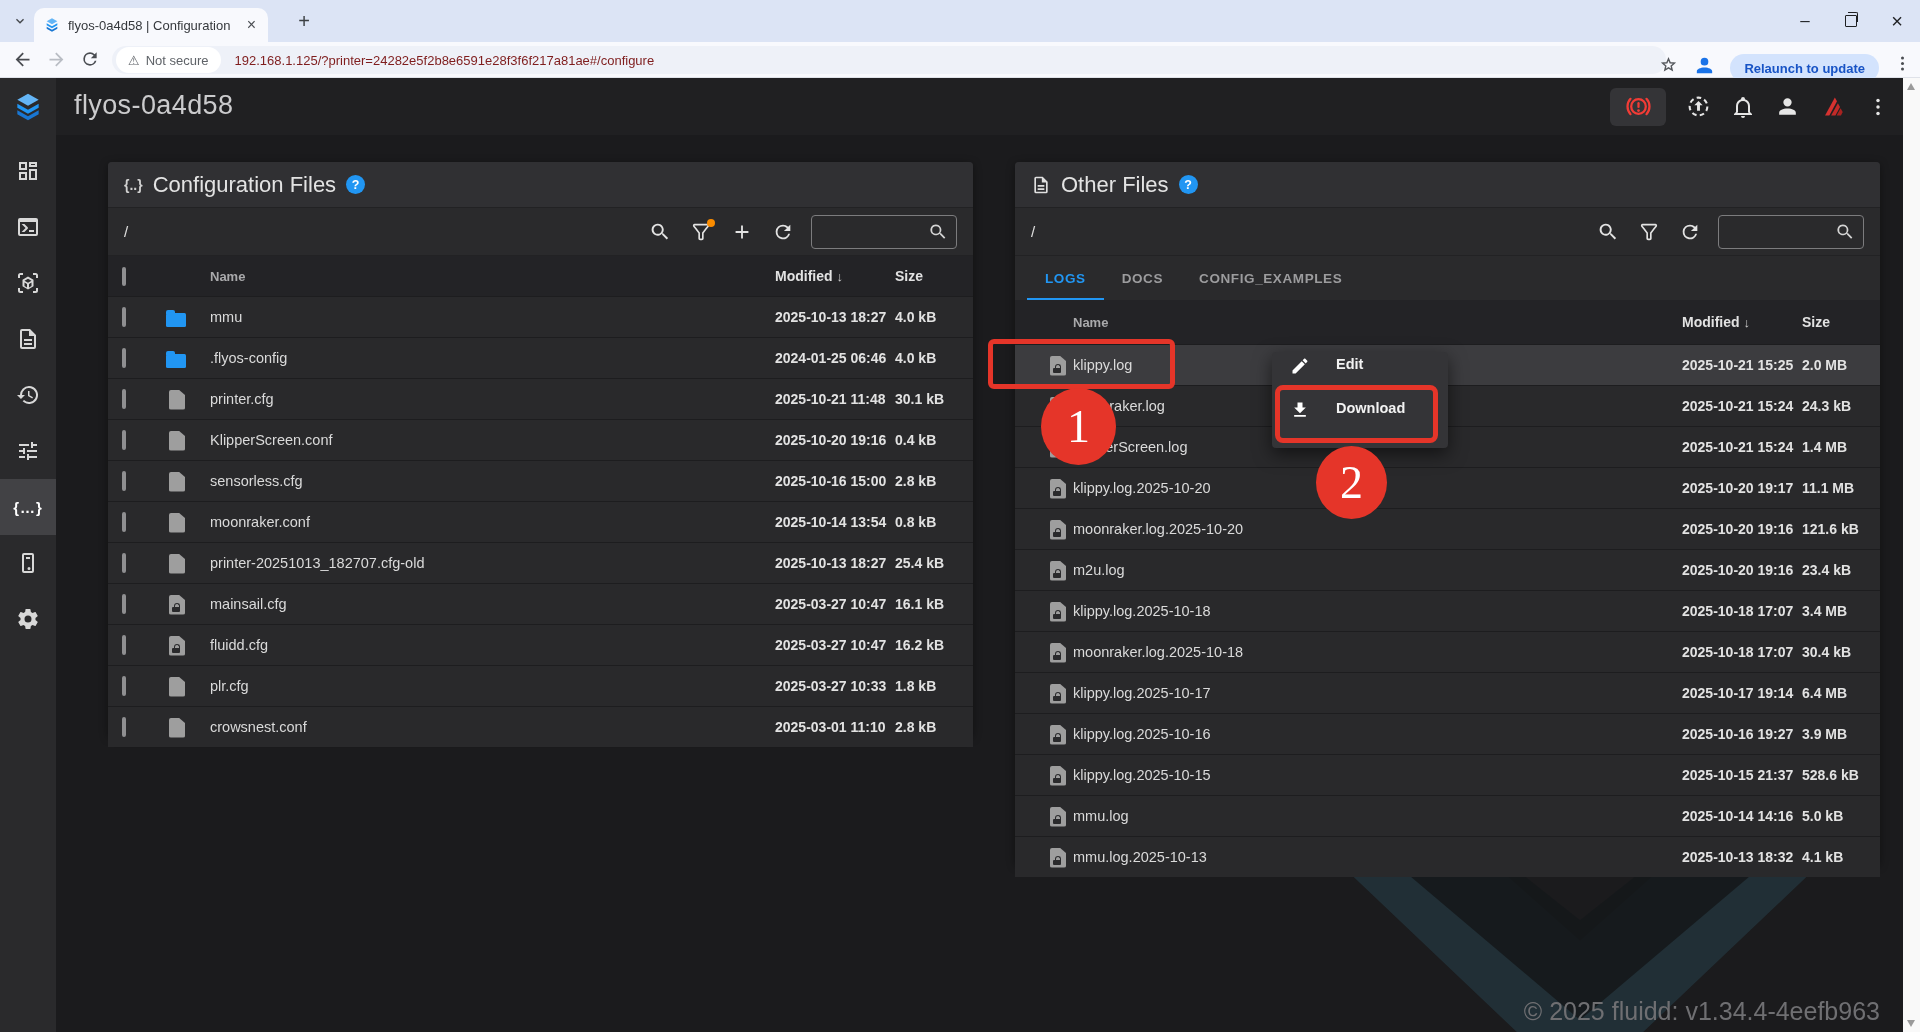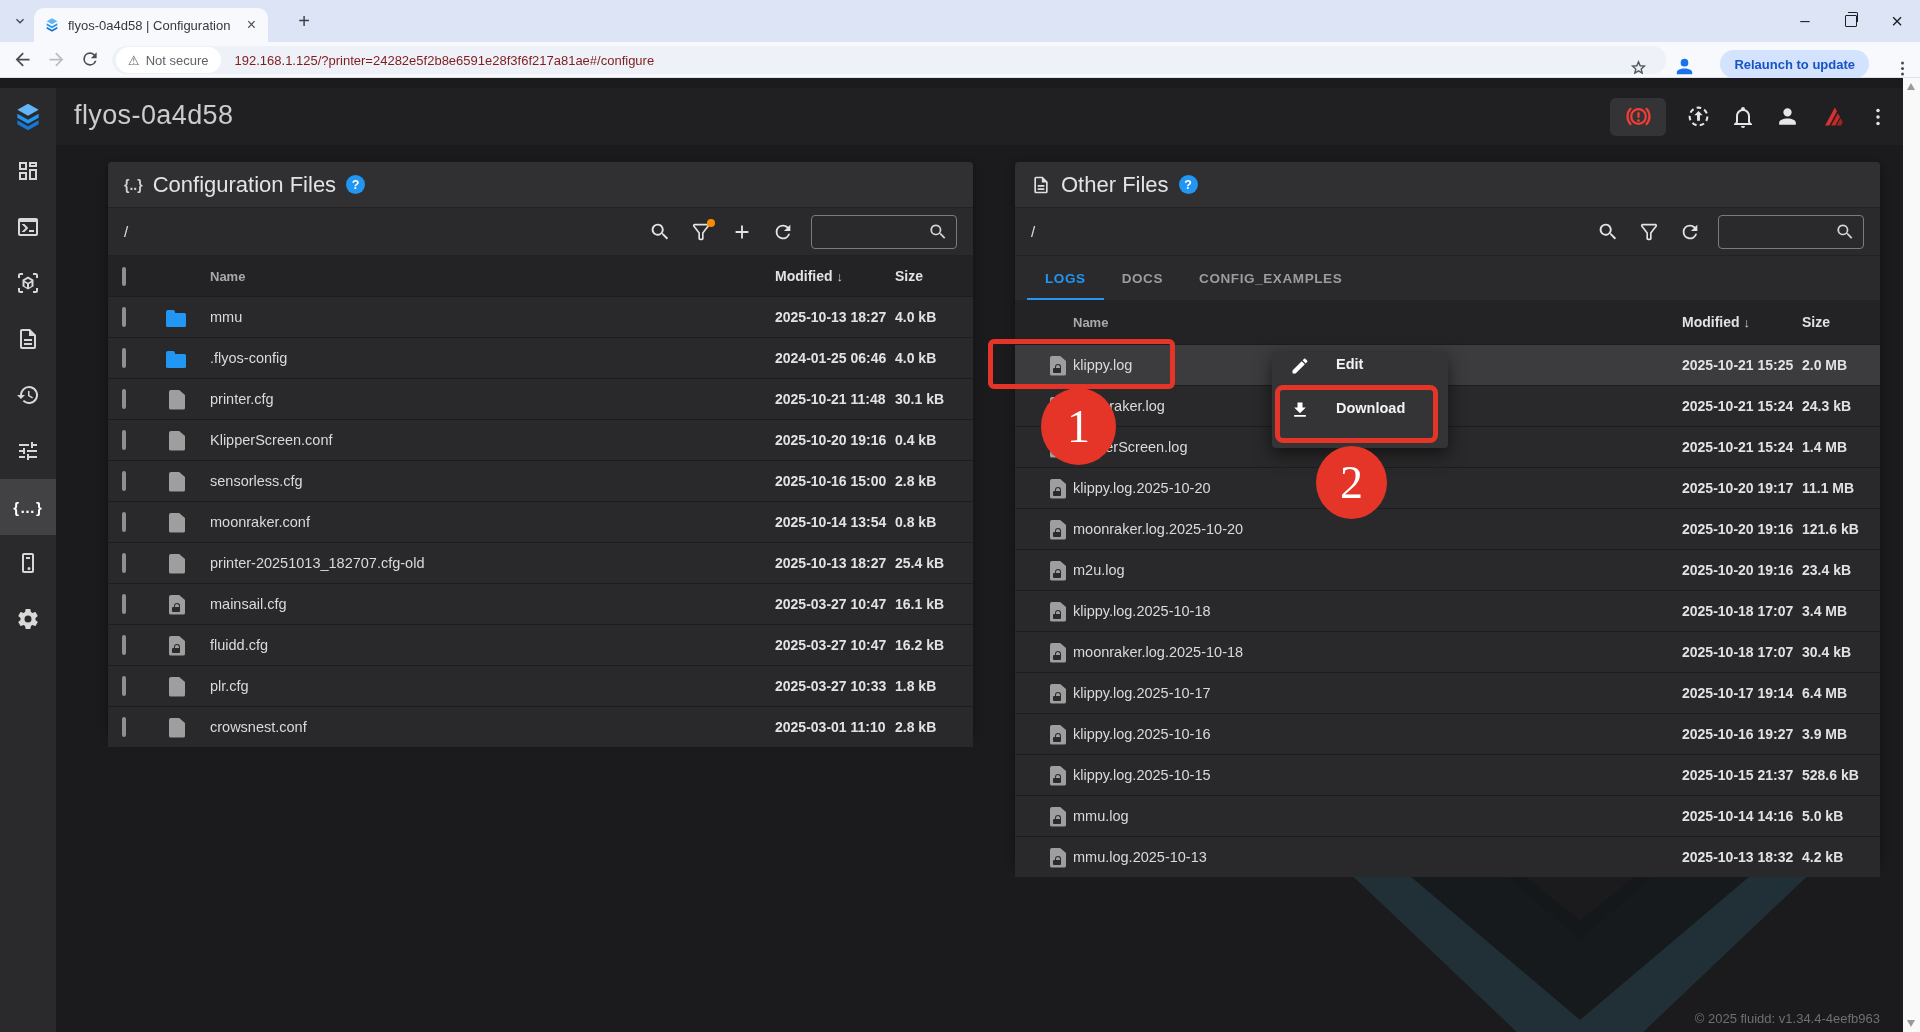--- a/index.html
+++ b/index.html
@@ -25,55 +25,55 @@
   
   .toolbar{position:absolute;left:0;top:42px;width:100%;height:36px;background:#f8f9fd;border-bottom:1px solid #dfe2e9;box-sizing:border-box;}
   .nav-ic{position:absolute;top:7px;color:#4a4d52;}
   .nav-ic.disabled{color:#b9bdc4;}
   .omnibox{position:absolute;left:112px;right:254px;top:4px;height:28px;background:#eef1f8;border-radius:14px;
            display:flex;align-items:center;padding:0 4px;box-sizing:border-box;}
   .chip{display:flex;align-items:center;gap:6px;background:#ffffff;border-radius:13px;height:26px;padding:0 12px;
         color:#5f6368;font-size:13px;}
   .chip .warn{font-size:13px;color:#5f6368;}
   .url{margin-left:14px;font-size:13px;color:#7f1d1d;white-space:nowrap;}
-  .tb-right{position:absolute;right:8px;top:0;height:36px;display:flex;align-items:flex-end;gap:24px;}
+  .tb-right{position:absolute;right:8px;top:12px;height:36px;display:flex;align-items:flex-start;gap:14px;}
   .star{color:#54575c;}
   .avatar{color:#1a73e8;}
   .relaunch{background:#d3e3fd;color:#1753c5;font-size:13px;font-weight:600;border-radius:15px;
             height:28px;display:flex;align-items:center;padding:0 14px;white-space:nowrap;}
   .tb-dots{color:#4a4d52;}
 
   
   .app{position:absolute;left:0;top:78px;right:0;bottom:0;background:#1b1b1d;overflow:hidden;}
   .scrollbar{position:absolute;right:0;top:0;bottom:0;width:17px;background:#f9f9f9;z-index:40;}
   .sb-up{position:absolute;top:5px;left:4px;width:0;height:0;border-left:4.5px solid transparent;
          border-right:4.5px solid transparent;border-bottom:7px solid #9a9a9a;}
   .sb-down{position:absolute;bottom:5px;left:4px;width:0;height:0;border-left:4.5px solid transparent;
          border-right:4.5px solid transparent;border-top:7px solid #9a9a9a;}
 
-  .app-header{position:absolute;left:0;top:0;right:17px;height:57px;background:#202022;margin-top:10px;}
+  .app-header{position:absolute;left:0;top:0;right:17px;height:57px;background:#202022;}
   .logo-cell{position:absolute;left:0;top:0;width:56px;height:57px;background:#2a2a2c;
              display:flex;align-items:center;justify-content:center;}
   .app-title{position:absolute;left:74px;top:12px;font-size:27px;color:#cbcbcd;letter-spacing:.4px;}
   .hdr-actions{position:absolute;right:14px;top:0;height:57px;display:flex;align-items:center;gap:20px;}
   .estop{width:56px;height:38px;background:#343437;border-radius:6px;display:flex;align-items:center;
          justify-content:center;color:#f23c36;}
   .hico{color:#e6e6e6;}
 
   .sidebar{position:absolute;left:0;top:57px;bottom:0;width:56px;background:#2a2a2c;padding-top:8px;box-sizing:border-box;}
   .side-item{width:56px;height:56px;display:flex;align-items:center;justify-content:center;color:#d8d8d8;}
   .side-item.active{background:#424245;color:#ffffff;}
   .braces-side{font-size:15px;font-weight:700;letter-spacing:1px;}
 
   
   .watermark{position:absolute;right:105px;bottom:-60px;width:470px;height:360px;z-index:0;}
   .wm{position:absolute;clip-path:polygon(0 0,50% 58%,100% 0,100% 38%,50% 100%,0 38%);}
   .wm1{inset:0;background:#27434f;opacity:.5;}
   .wm2{left:13%;top:14%;width:74%;height:66%;background:#15181b;opacity:.9;}
-  .version{position:absolute;right:40px;bottom:6px;color:#6f6f72;font-size:13px;z-index:2;}
+  .version{position:absolute;right:40px;bottom:6px;color:#6f6f72;font-size:25px;z-index:2;}
 
   
   .panel{position:absolute;background:#2a2a2c;border-radius:4px;box-shadow:0 2px 8px rgba(0,0,0,.4);z-index:1;}
   .panel-config{left:108px;top:84px;width:865px;height:574px;}
   .panel-other{left:1015px;top:84px;width:865px;height:702px;}
   .panel-titlebar{height:46px;background:#303033;border-radius:4px 4px 0 0;display:flex;align-items:center;
                   padding:0 16px;gap:10px;border-bottom:1px solid #222224;box-sizing:border-box;}
   .panel-title{font-size:22px;color:#e3e3e3;}
   .braces-ico{color:#d0d0d0;font-weight:700;font-size:14px;}
   .title-file-ico{color:#e0e0e0;}
@@ -700,21 +700,21 @@
     <span class="col-mod">2025-10-14 14:16</span>
     <span class="col-size pad-r">5.0 kB</span>
   </div>
 
   <div class="trow">
     <span class="col-icon noname">
               <span class="fi fi-file-lock"></span>
             </span>
     <span class="col-name">mmu.log.2025-10-13</span>
     <span class="col-mod">2025-10-13 18:32</span>
-    <span class="col-size pad-r">4.2 kB</span>
+    <span class="col-size pad-r">4.1 kB</span>
   </div>
 </div>
     </div>
 
     <div class="ctx">
       <div class="ctx-item">
         <span class="ic">
             <svg class="ic" width="20" height="20">
               <use href="#i-pencil"></use>
             </svg>

